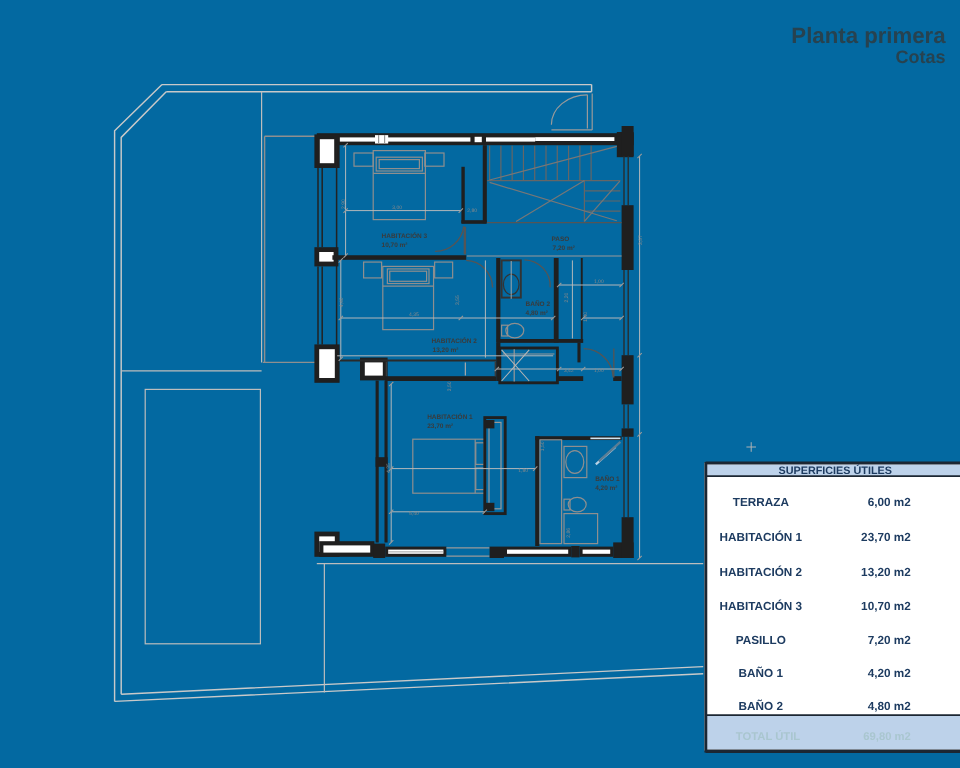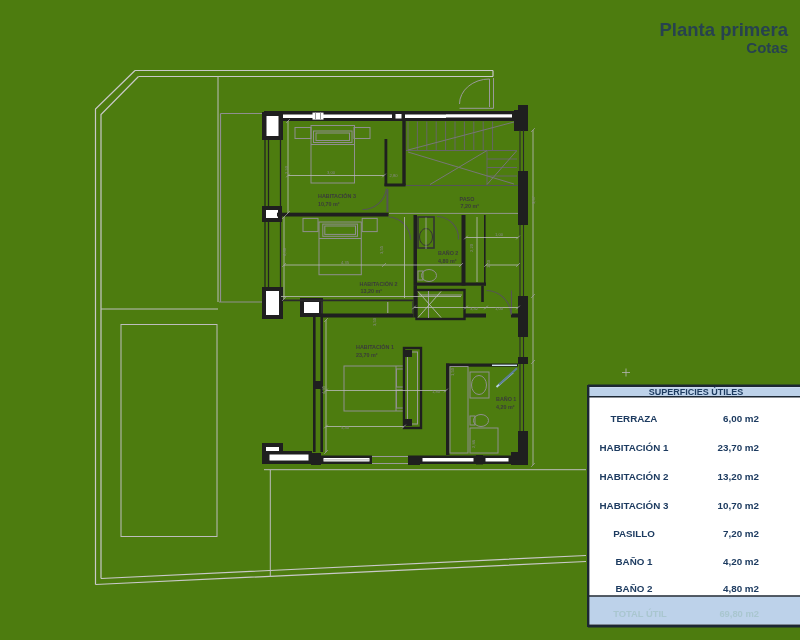--- a/index.html
+++ b/index.html
@@ -1,16 +1,16 @@
 <!DOCTYPE html>
 <html><head>
 <meta charset="utf-8">
 <style>
   html,body{margin:0;padding:0;background:#ffffff;}
-  #page{position:relative;width:800px;height:640px;background:#4d7c0f;overflow:hidden;
+  #page{position:relative;width:800px;height:640px;background:#0369a1;overflow:hidden;
         font-family:"Liberation Sans", sans-serif;}
   svg{position:absolute;left:0;top:0;}
 </style>
 </head>
 <body>
 <div id="page">
 <svg width="800" height="640" viewBox="0 0 800 640">
 
   <g stroke="#c9c9c9" stroke-width="1.2" fill="none">
     <path d="M135,70.5 H493 M493,70.5 V76.5 M138.5,76.5 H493"></path>

